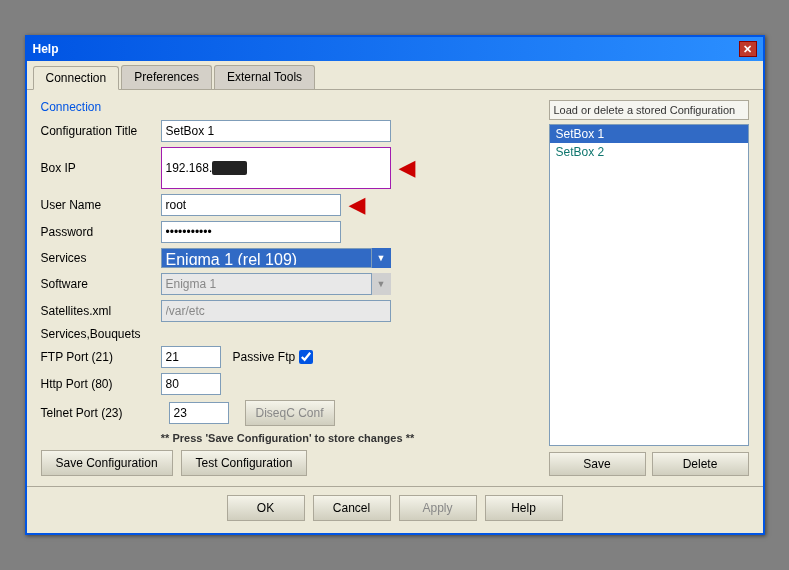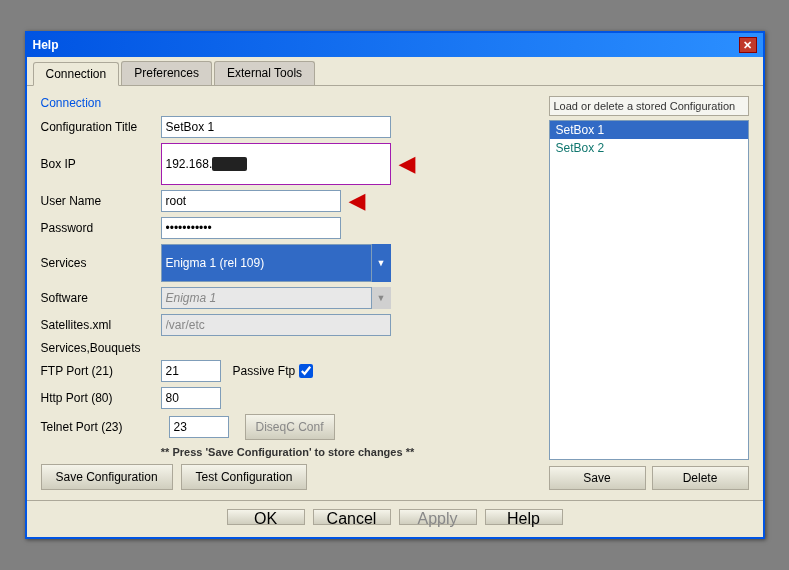--- a/index.html
+++ b/index.html
@@ -112,26 +112,26 @@
       background: #E8E8E8;
       color: #888;
     }
     .form-select-wrapper {
       flex: 1;
       position: relative;
       display: flex;
     }
     .form-select-wrapper select {
       flex: 1;
-      height: 38px;
+      height: 20px;
       border: 1px solid #7F9DB9;
       background: #316AC5;
       color: white;
       padding: 2px 20px 2px 4px;
-      font-size: 12px;
+      font-size: 16px;
       font-family: Tahoma, Arial, sans-serif;
       appearance: none;
       -webkit-appearance: none;
     }
     .form-select-wrapper .dropdown-arrow {
       position: absolute;
       right: 0;
       top: 0;
       bottom: 0;
       width: 20px;
@@ -268,26 +268,26 @@
     }
     .footer {
       display: flex;
       justify-content: center;
       gap: 8px;
       padding: 8px 14px 12px 14px;
       background: #ECE9D8;
       border-top: 1px solid #ACA899;
     }
     .footer-btn {
-      height: 16px;
+      height: 26px;
       width: 78px;
       border: 1px solid #ACA899;
       background: linear-gradient(to bottom, #F5F4EA, #D0CEBE);
       cursor: pointer;
-      font-size: 16px;
+      font-size: 12px;
       font-family: Tahoma, Arial, sans-serif;
     }
     .footer-btn.apply-btn {
       color: #888;
     }
     .telnet-row {
       display: flex;
       align-items: center;
       margin-bottom: 5px;
       gap: 8px;
@@ -354,21 +354,21 @@
           <div class="form-select-wrapper" style="max-width:230px;">
             <select style="background:#316AC5; color:white;">
               <option>Enigma 1 (rel 109)</option>
             </select>
             <div class="dropdown-arrow">▼</div>
           </div>
         </div>
 
         <div class="form-row">
           <div class="form-label">Software</div>
-          <div class="form-select-disabled-wrapper" style="max-width:230px;font-style:italic;">
+          <div class="form-select-disabled-wrapper" style="max-width:230px;">
             <div class="fake-select">Enigma 1</div>
             <div class="dropdown-arrow">▼</div>
           </div>
         </div>
 
         <div class="form-row">
           <div class="form-label">Satellites.xml</div>
           <input class="form-input" type="text" style="max-width: 230px;" disabled="" value="/var/etc">
         </div>
 

